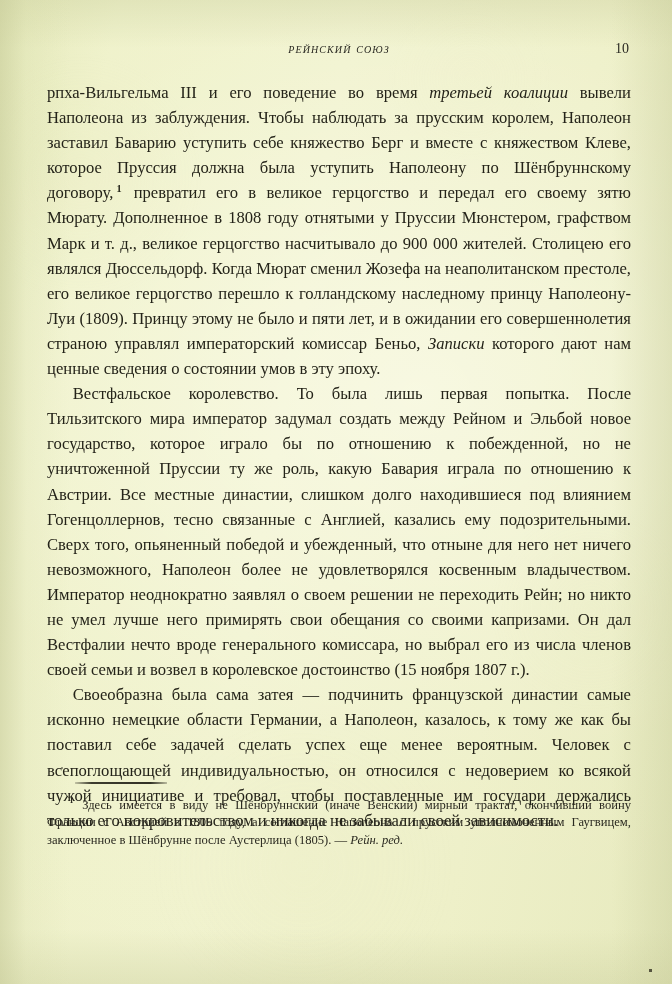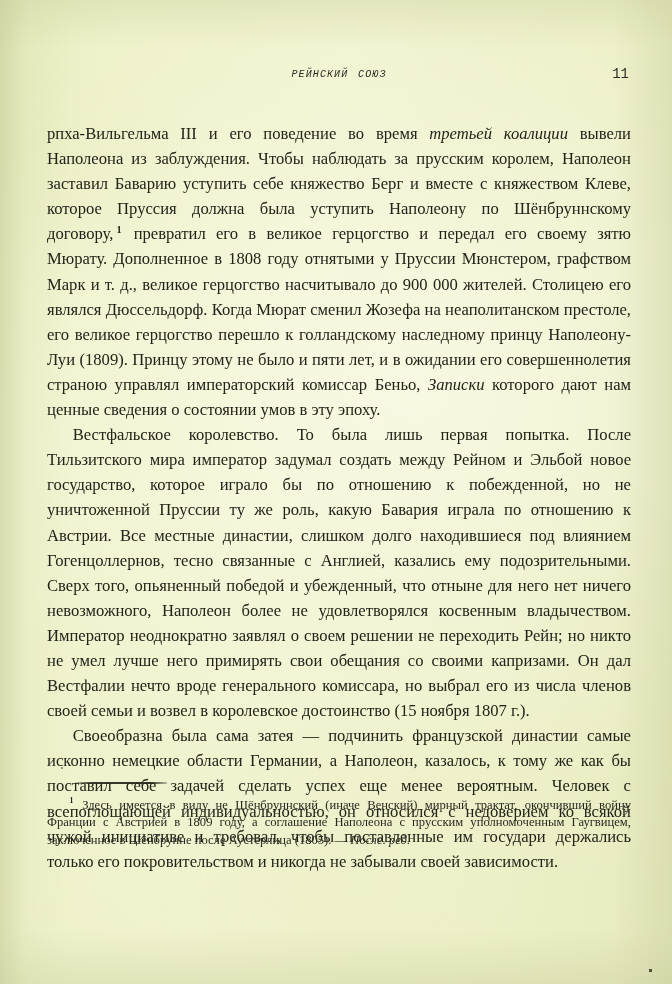--- a/index.html
+++ b/index.html
@@ -55,22 +55,21 @@
     left: 47px;
     top: 0;
     width: 584px;
     z-index: 6;
   }
 
   
   .runhead {
     position: relative;
     height: 30px;
-    margin-top: 65px;
-    font-family: Liberation Mono, monospace;
+    margin-top: 40px;
   }
   .runhead-title {
     position: absolute;
     left: 0;
     right: 0;
     text-align: center;
     font-style: italic;
     font-size: 14.5px;
     letter-spacing: 1.1px;
     font-variant: small-caps;
@@ -81,21 +80,21 @@
   .runhead-folio {
     position: absolute;
     right: 2px;
     top: 1px;
     font-size: 14px;
     color: #2a2922;
   }
 
   
   .body {
-    margin-top: 26px;
+    margin-top: 10px;
     font-size: 16.6px;
     line-height: 25.1px;
     text-align: justify;
     text-justify: inter-word;
     color: #242319;
     filter: blur(0.14px);
   }
   .body p {
     margin: 0;
   }
@@ -149,32 +148,32 @@
 </style>
 </head>
 <body>
 
 <div id="page">
 
   <div class="content">
 
     <div class="runhead">
       <div class="runhead-title">РЕЙНСКИЙ СОЮЗ</div>
-      <div class="runhead-folio">11</div>
+      <div class="runhead-folio">10</div>
     </div>
 
     <div class="body" id="body-text">
         <p><span>рпха-Вильгельма III и его поведение во время </span><span class="it">третьей коалиции</span><span> вывели Наполеона из заблуждения. Чтобы наблюдать за прусским королем, Наполеон заставил Баварию уступить себе княжество Берг и вместе с княжеством Клеве, которое Пруссия должна была уступить Наполеону по Шёнбруннскому договору,</span><sup class="fn">1</sup><span> превратил его в великое герцогство и передал его своему зятю Мюрату. Дополненное в 1808 году отнятыми у Пруссии Мюнстером, графством Марк и т. д., великое герцогство насчитывало до 900 000 жителей. Столицею его являлся Дюссельдорф. Когда Мюрат сменил Жозефа на неаполитанском престоле, его великое герцогство перешло к голландскому наследному принцу Наполеону-Луи (1809). Принцу этому не было и пяти лет, и в ожидании его совершеннолетия страною управлял императорский комиссар Беньо, </span><span class="it">Записки</span><span> которого дают нам ценные сведения о состоянии умов в эту эпоху.</span></p>
         <p class="indent"><span class="bd">Вестфальское королевство.</span><span> То была лишь первая попытка. После Тильзитского мира император задумал создать между Рейном и Эльбой новое государство, которое играло бы по отношению к побежденной, но не уничтоженной Пруссии ту же роль, какую Бавария играла по отношению к Австрии. Все местные династии, слишком долго находившиеся под влиянием Гогенцоллернов, тесно связанные с Англией, казались ему подозрительными. Сверх того, опьяненный победой и убежденный, что отныне для него нет ничего невозможного, Наполеон более не удовлетворялся косвенным владычеством. Император неоднократно заявлял о своем решении не переходить Рейн; но никто не умел лучше него примирять свои обещания со своими капризами. Он дал Вестфалии нечто вроде генерального комиссара, но выбрал его из числа членов своей семьи и возвел в королевское достоинство (15 ноября 1807 г.).</span></p>
         <p class="indent"><span>Своеобразна была сама затея — подчинить французской династии самые исконно немецкие области Германии, а Наполеон, казалось, к тому же как бы поставил себе задачей сделать успех еще менее вероятным. Человек с всепоглощающей индивидуальностью, он относился с недоверием ко всякой чужой инициативе и требовал, чтобы поставленные им государи держались только его покровительством и никогда не забывали своей зависимости.</span></p>
       </div>
 
   </div>
 
   <div class="fn-wrap">
     <div class="fn-rule"></div>
-    <div class="fn-text" id="footnote-text"><sup class="fn">1</sup><span> Здесь имеется в виду не Шёнбруннский (иначе Венский) мирный трактат, окончивший войну Франции с Австрией в 1809 году, а соглашение Наполеона с прусским уполномоченным Гаугвицем, заключенное в Шёнбрунне после Аустерлица (1805). — </span><span class="it">После. ред.</span></div>
+    <div class="fn-text" id="footnote-text"><sup class="fn">1</sup><span> Здесь имеется в виду не Шёнбруннский (иначе Венский) мирный трактат, окончивший войну Франции с Австрией в 1809 году, а соглашение Наполеона с прусским уполномоченным Гаугвицем, заключенное в Шёнбрунне после Аустерлица (1805). — </span><span class="it">Рейн. ред.</span></div>
   </div>
 
   <div class="speck speck-a"></div>
   <div class="speck speck-b"></div>
 
 </div>
 
 </body></html>

